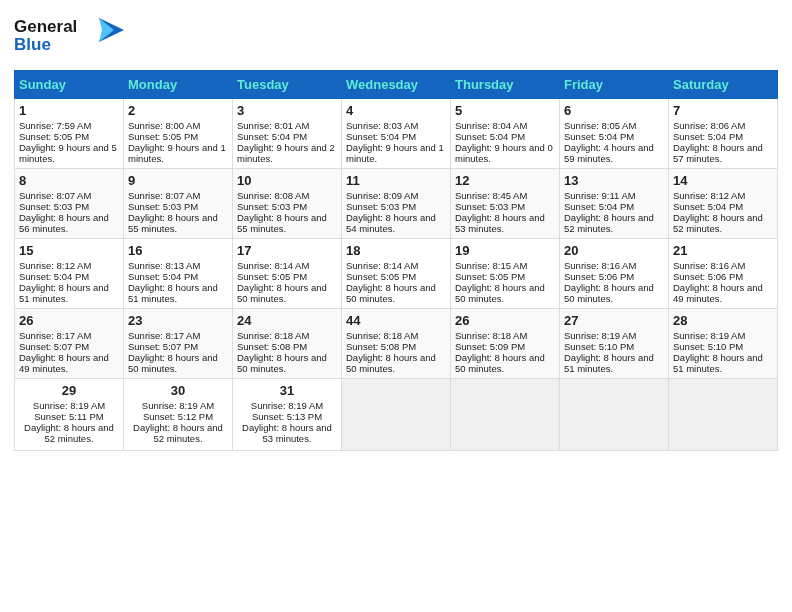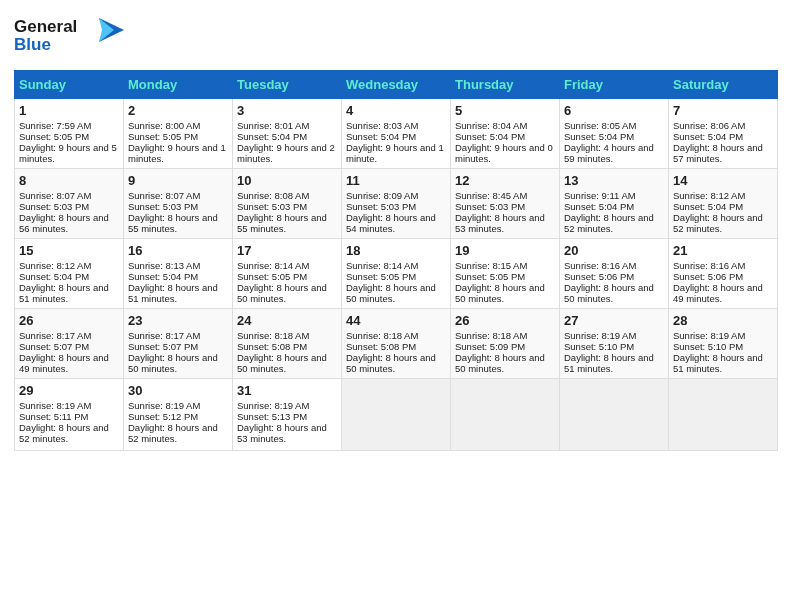--- a/index.html
+++ b/index.html
@@ -73,20 +73,21 @@
       font-size: 13px;
       font-weight: bold;
       display: block;
       margin-bottom: 2px;
     }
     .empty-cell {
       background: #f0f0f0 !important;
     }
     .last-row td {
       height: 72px;
+      text-align: center;
     }
   </style>
 </head>
 <body>
 
 <div class="container">
   <div class="header">
     <div class="logo">
       <div>
         <svg width="110" height="48" viewBox="0 0 110 48">

